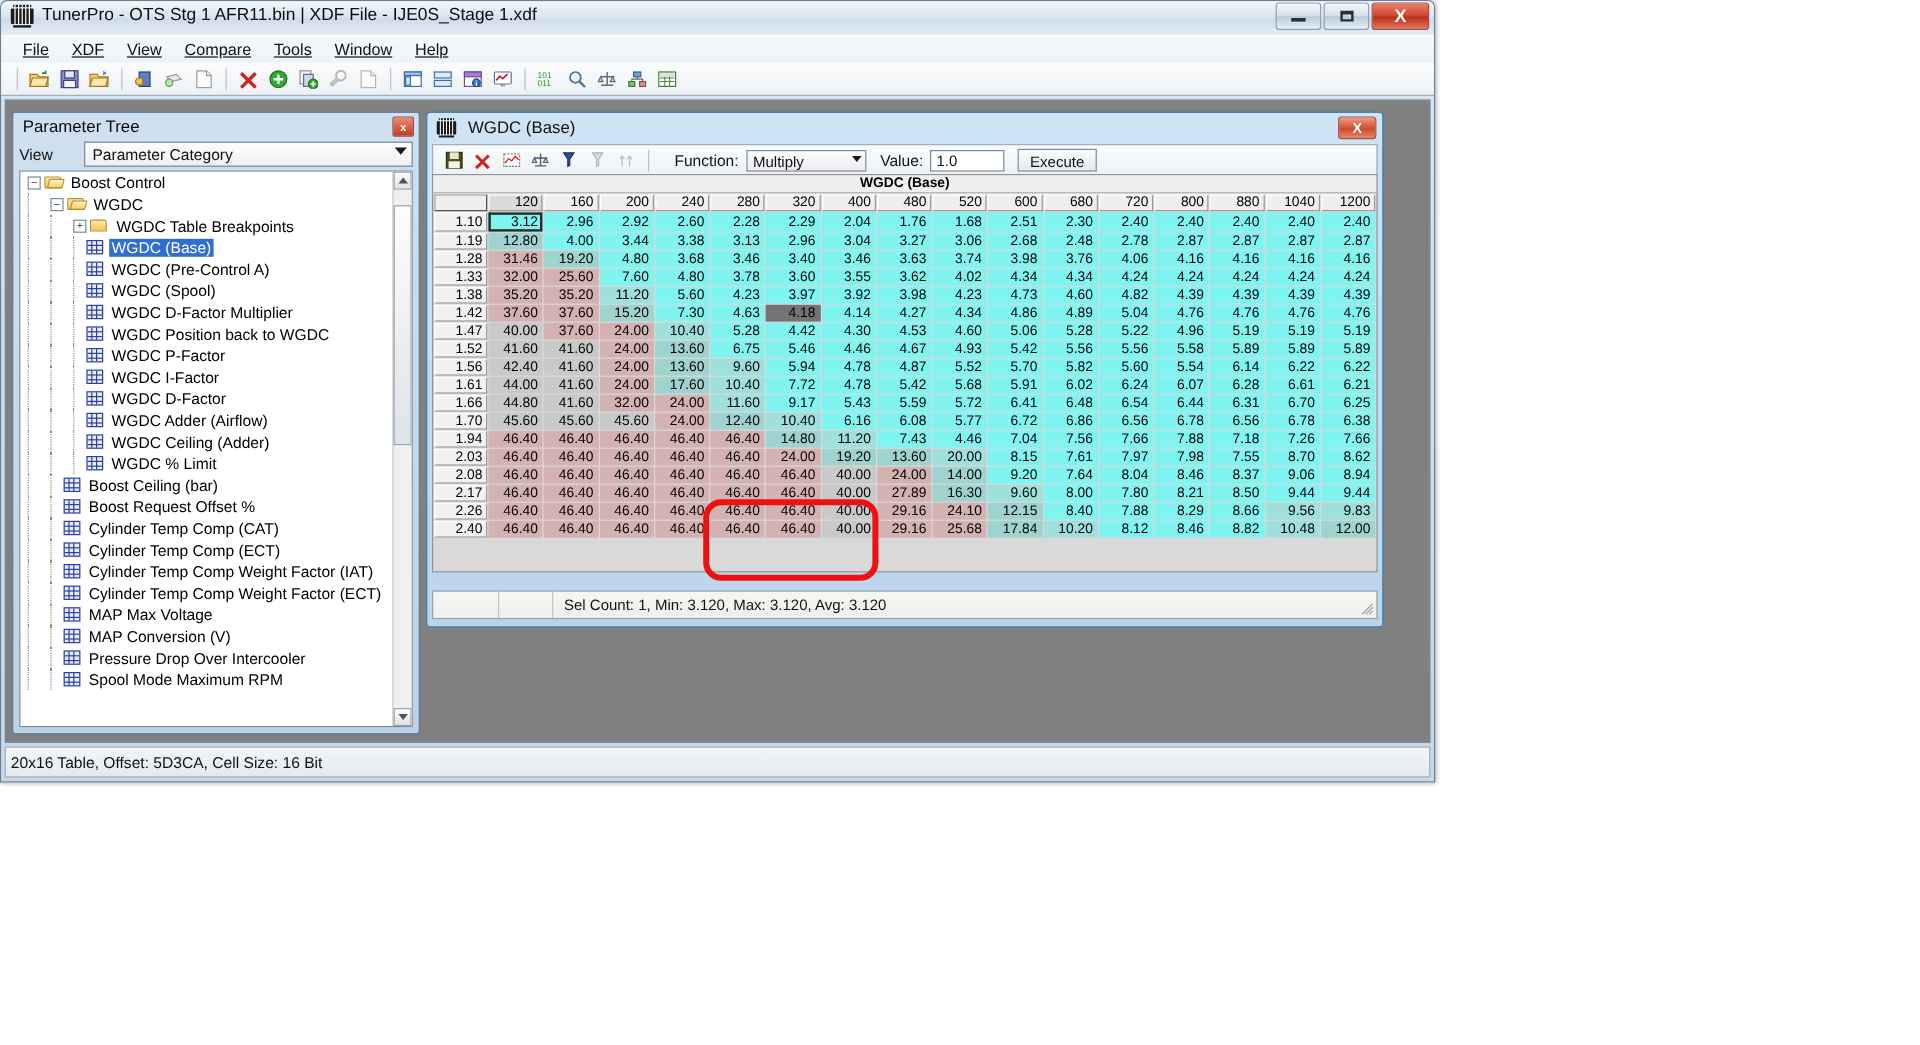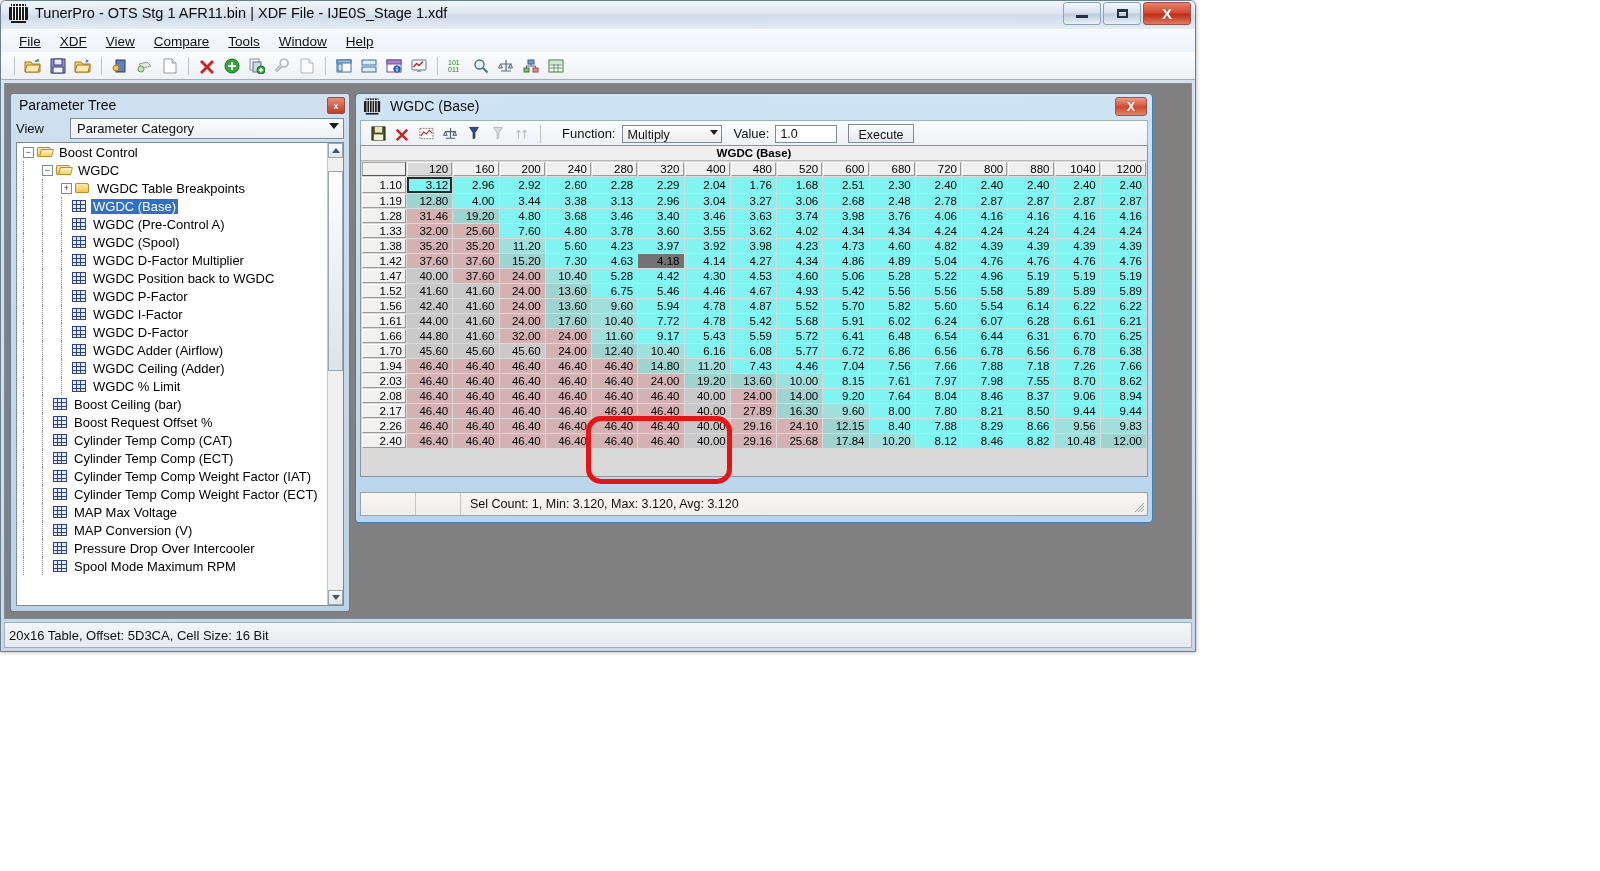--- a/index.html
+++ b/index.html
@@ -955,21 +955,21 @@
               <tr>
                 <th class="rowhdr">2.03</th>
                 <td class="cell" style="background:#d4b2b2">46.40</td>
                 <td class="cell" style="background:#d4b2b2">46.40</td>
                 <td class="cell" style="background:#d4b2b2">46.40</td>
                 <td class="cell" style="background:#d4b2b2">46.40</td>
                 <td class="cell" style="background:#d4b2b2">46.40</td>
                 <td class="cell" style="background:#d4b2b2">24.00</td>
                 <td class="cell" style="background:#9fd3d0">19.20</td>
                 <td class="cell" style="background:#9fd3d0">13.60</td>
-                <td class="cell" style="background:#9fe0dc">10.00</td>
+                <td class="cell" style="background:#9fe0dc">20.00</td>
                 <td class="cell" style="background:#7ff4f0">8.15</td>
                 <td class="cell" style="background:#7ff4f0">7.61</td>
                 <td class="cell" style="background:#7ff4f0">7.97</td>
                 <td class="cell" style="background:#7ff4f0">7.98</td>
                 <td class="cell" style="background:#7ff4f0">7.55</td>
                 <td class="cell" style="background:#7ff4f0">8.70</td>
                 <td class="cell" style="background:#7ff4f0">8.62</td>
               </tr>
               <tr>
                 <th class="rowhdr">2.08</th>

